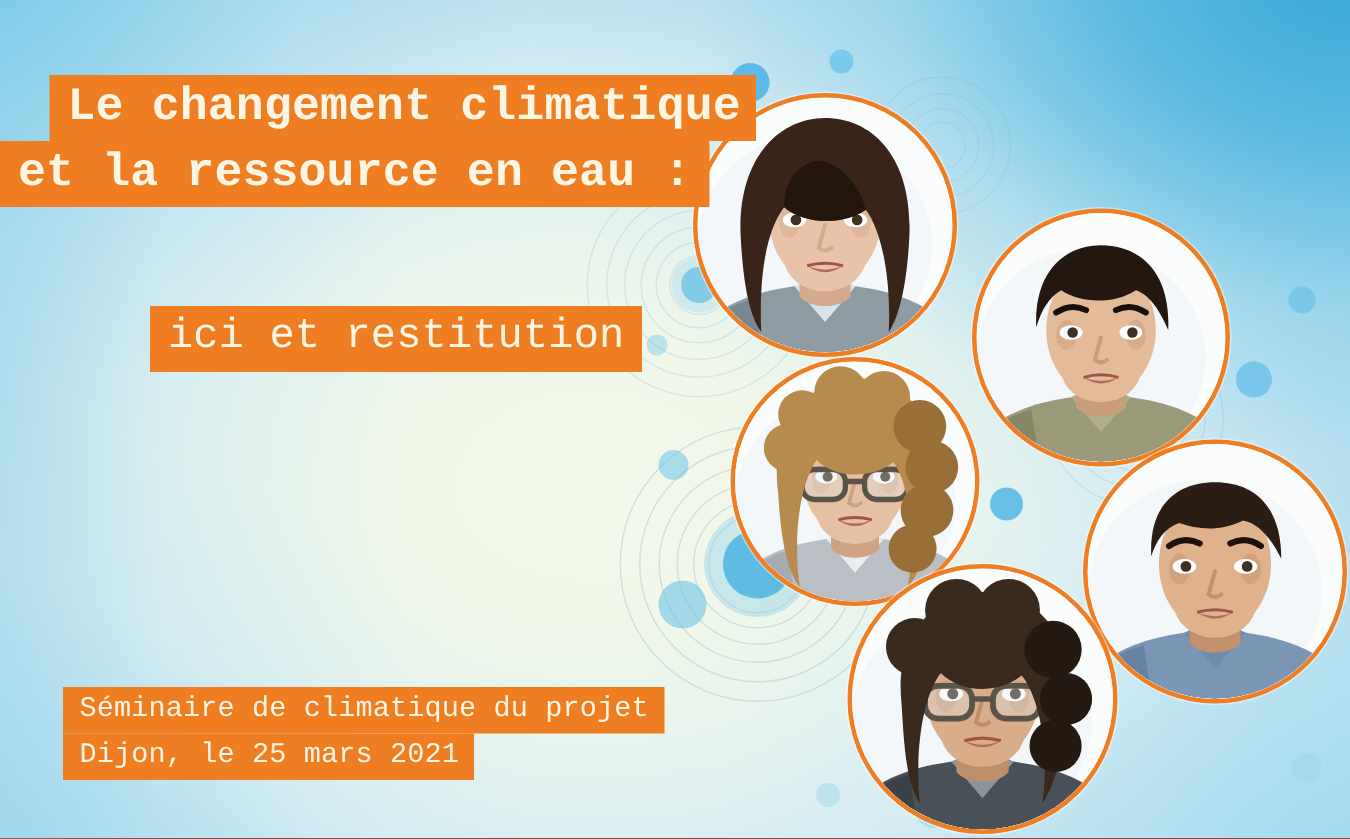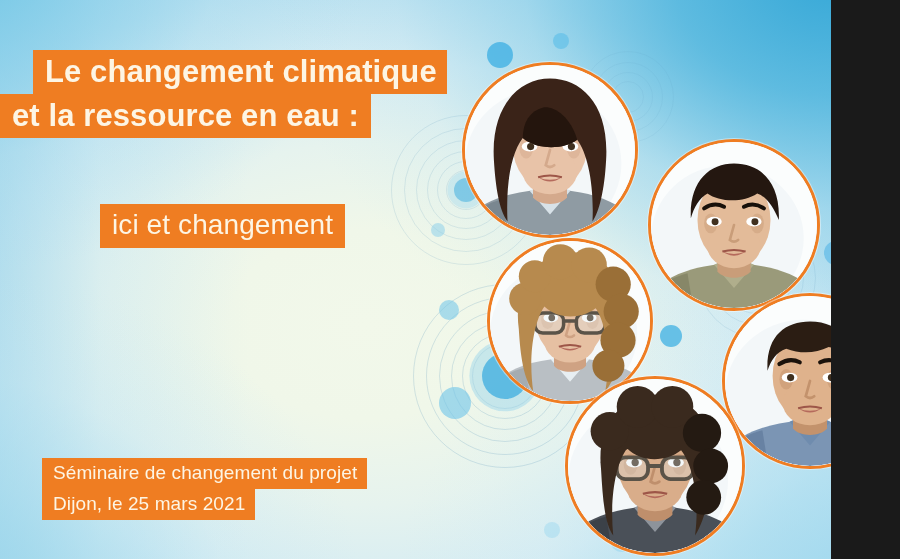--- a/index.html
+++ b/index.html
@@ -1,22 +1,23 @@
 <!DOCTYPE html>
 <html><head>
 <meta charset="utf-8">
 <style>
   html,body{margin:0;padding:0;background:#1a1a1a;}
   body{font-family:"Liberation Sans",sans-serif;}
 
   #slide{
     position:relative;
-    width:831px;height:559px;
+    width:900px;height:559px;
     overflow:hidden;
     background:#ef4444;
+    font-family:Liberation Mono, monospace;
   }
 
   
   .bg-layer{position:absolute;inset:0;}
   .bg-base{
     background:
       radial-gradient(ellipse 620px 430px at 44% 58%,
         #f2f8ea 0%, #f0f7e9 22%, #e6f3ee 42%, #d5ecf3 62%, #b8e0f0 80%, #a6d7ee 100%);
   }
   .bg-topright{
@@ -415,23 +416,23 @@
     </div>
 
   <div class="tbar title-bar" id="title-line-1">
     <span>Le changement climatique</span>
   </div>
   <div class="tbar title-bar" id="title-line-2">
     <span>et la ressource en eau :</span>
   </div>
 
   <div class="tbar" id="sub-line-2">
-    <span>ici et changement</span>
+    <span>ici et restitution</span>
   </div>
 
   <div class="tbar" id="caption-line-1">
-    <span>Séminaire de changement du projet</span>
+    <span>Séminaire de climatique du projet</span>
   </div>
   <div class="tbar" id="caption-line-2">
     <span>Dijon, le 25 mars 2021</span>
   </div>
 
 </div>
 
 </body></html>

